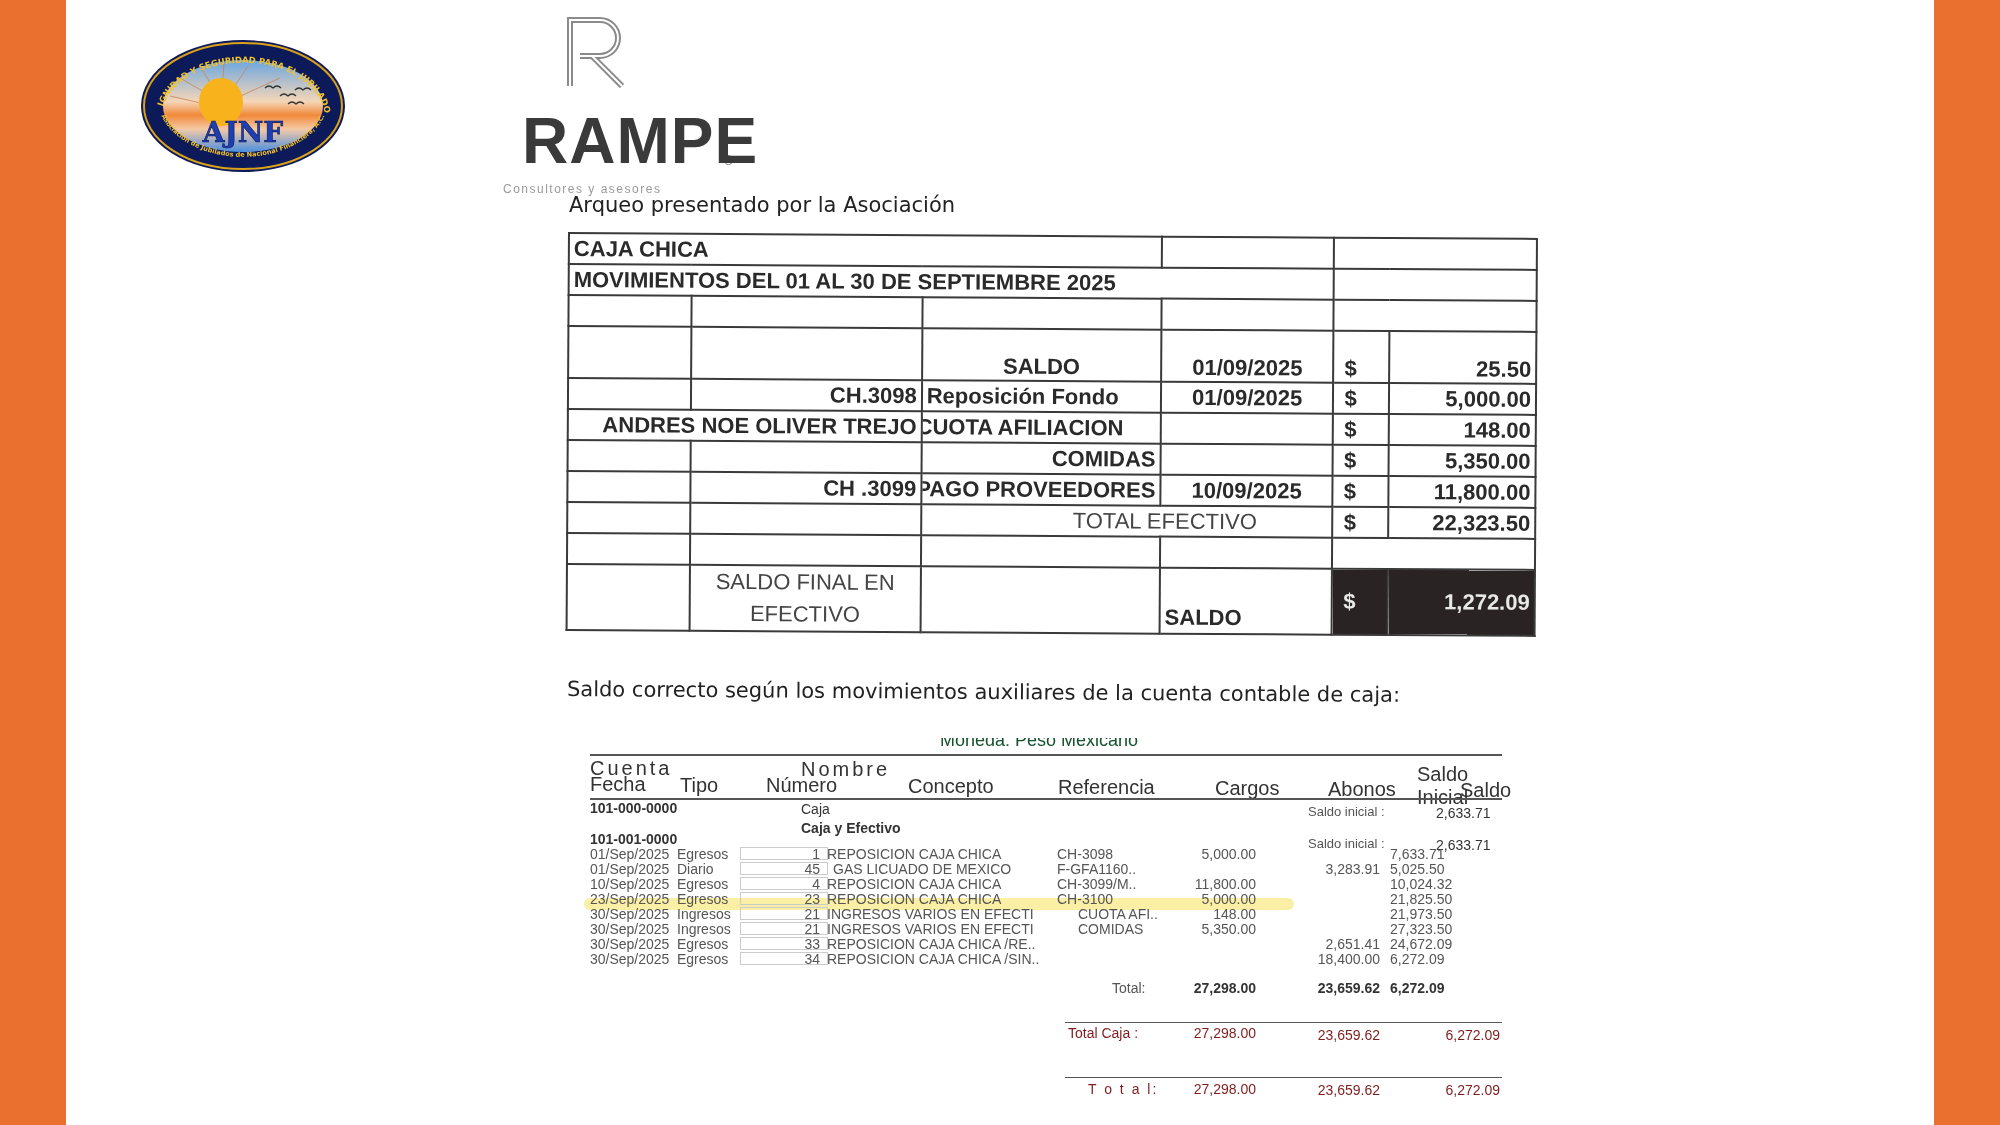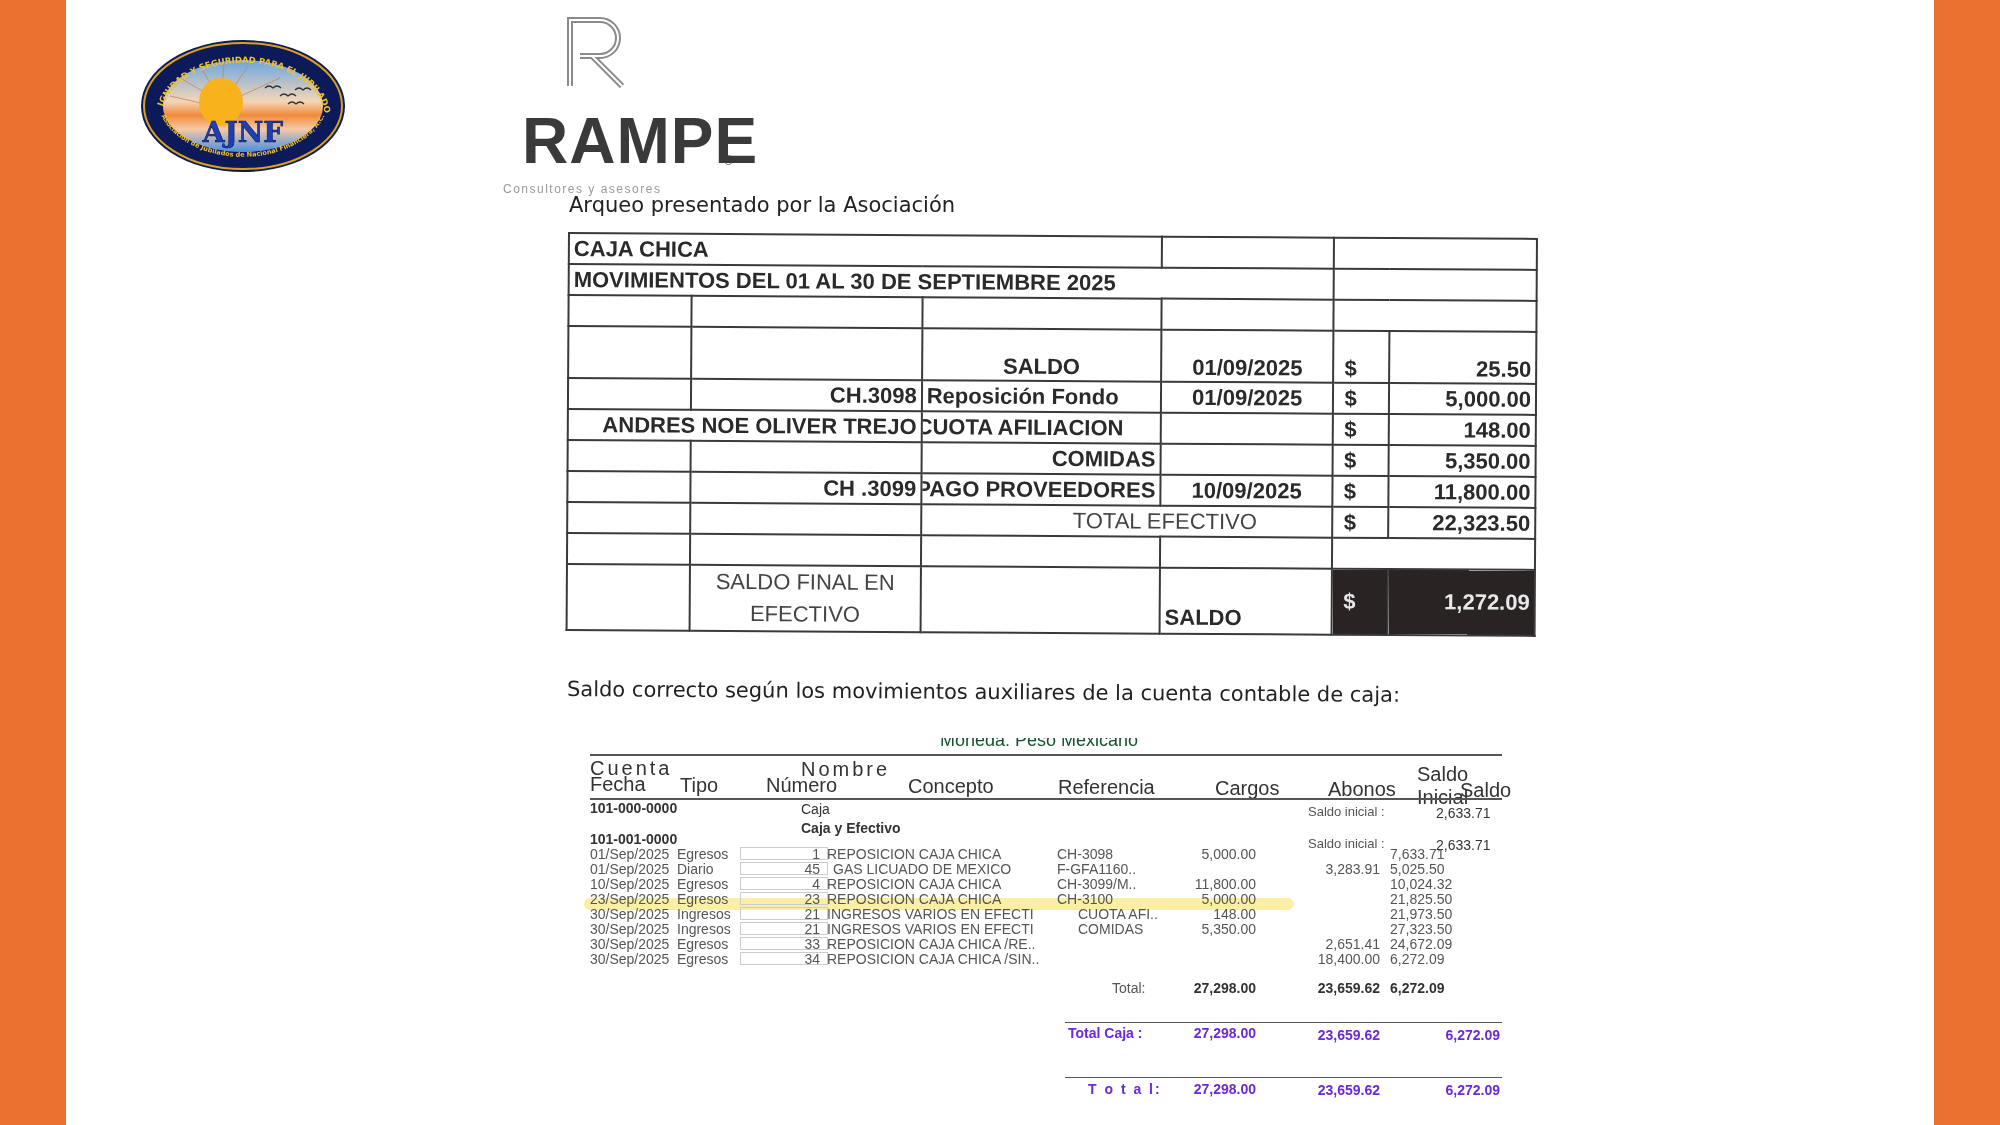--- a/index.html
+++ b/index.html
@@ -46,21 +46,21 @@
   .row .fecha { left: 0; }
   .row .tipo { left: 87px; }
   .row .box { left: 150px; top: 1px; width: 88px; height: 13px; border: 1px solid #ccc; }
   .row .num { left: 200px; width: 30px; text-align: right; }
   .row .conc { left: 237px; }
   .row .ref { left: 467px; }
   .row .cargo { left: 590px; width: 76px; text-align: right; }
   .row .abono { left: 700px; width: 90px; text-align: right; }
   .row .saldo { left: 800px; width: 110px; }
   .hl { position: absolute; left: -6px; height: 12px; background: rgba(245, 225, 90, 0.55); border-radius: 6px; }
-  .tot { position: absolute; font-size: 14px; font-weight: 700; color: #6d28d9; }
+  .tot { position: absolute; font-size: 14px; font-weight: 400; color: #7f1d1d; }
 </style>
 </head>
 <body>
 
 <div class="bar left"></div>
 <div class="bar right"></div>
 
 <svg class="ajnf" viewBox="0 0 206 136">
   <defs>
     <linearGradient id="sky" x1="0" y1="0" x2="0" y2="1">

